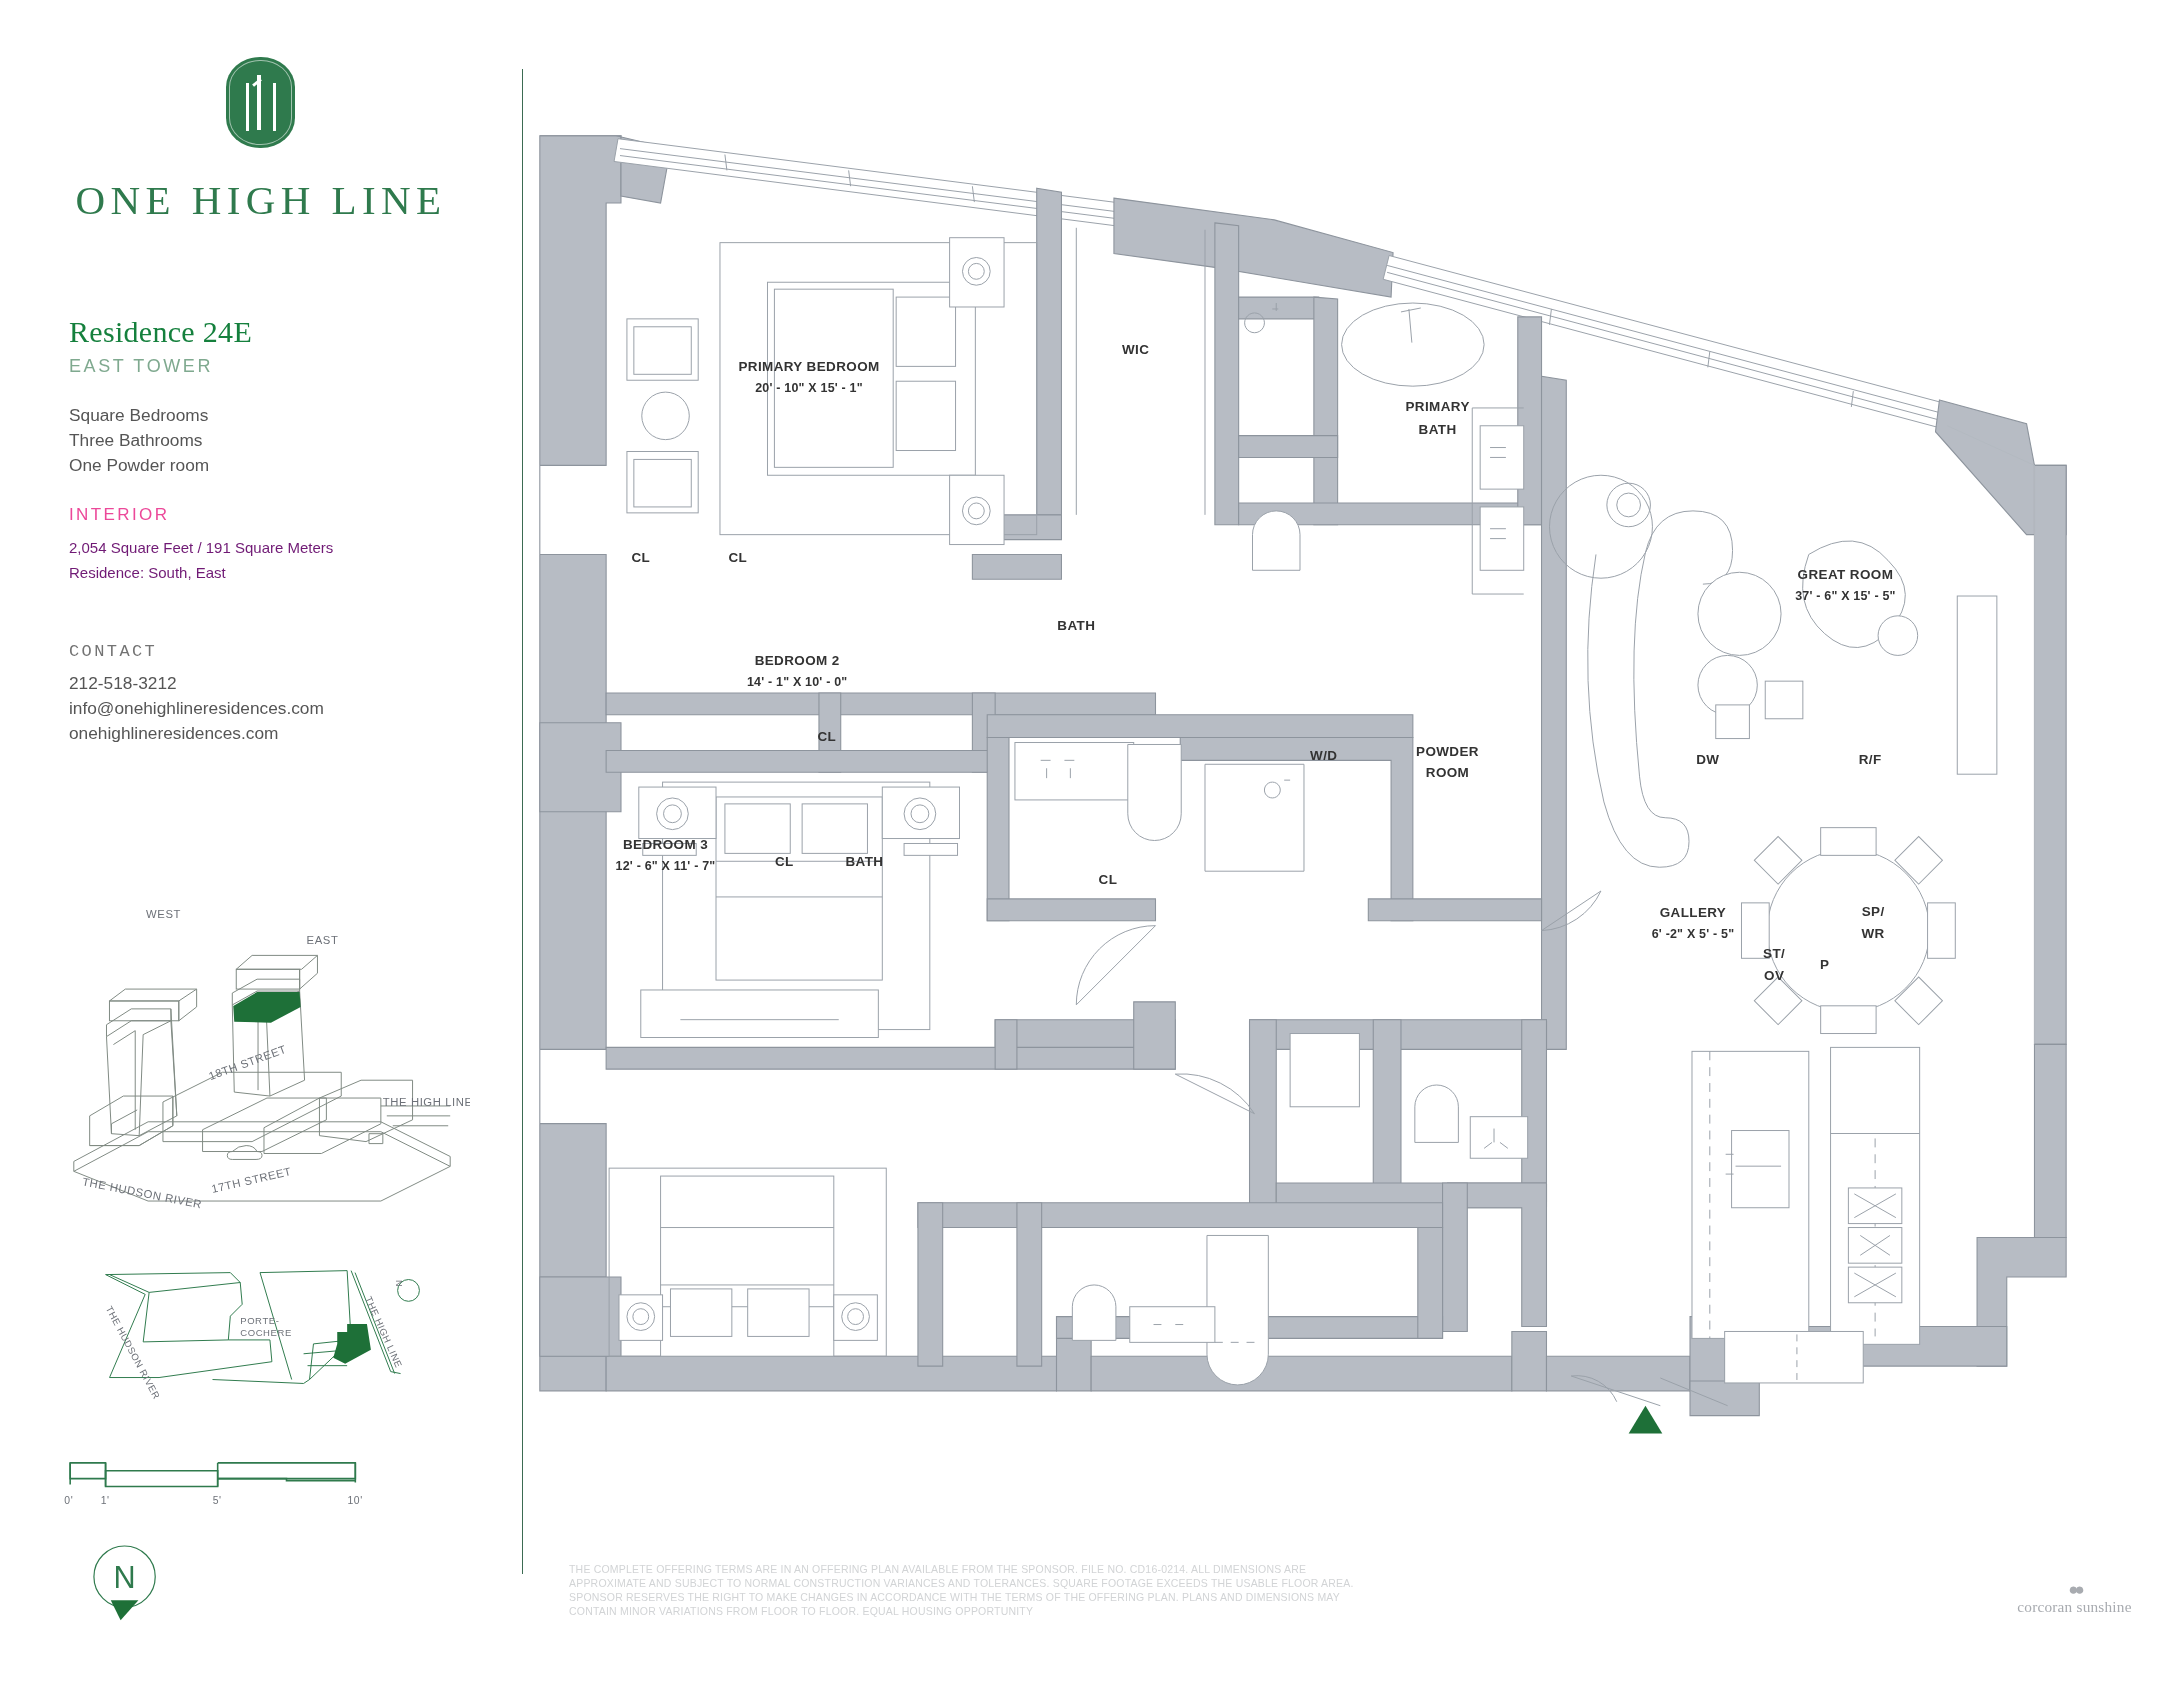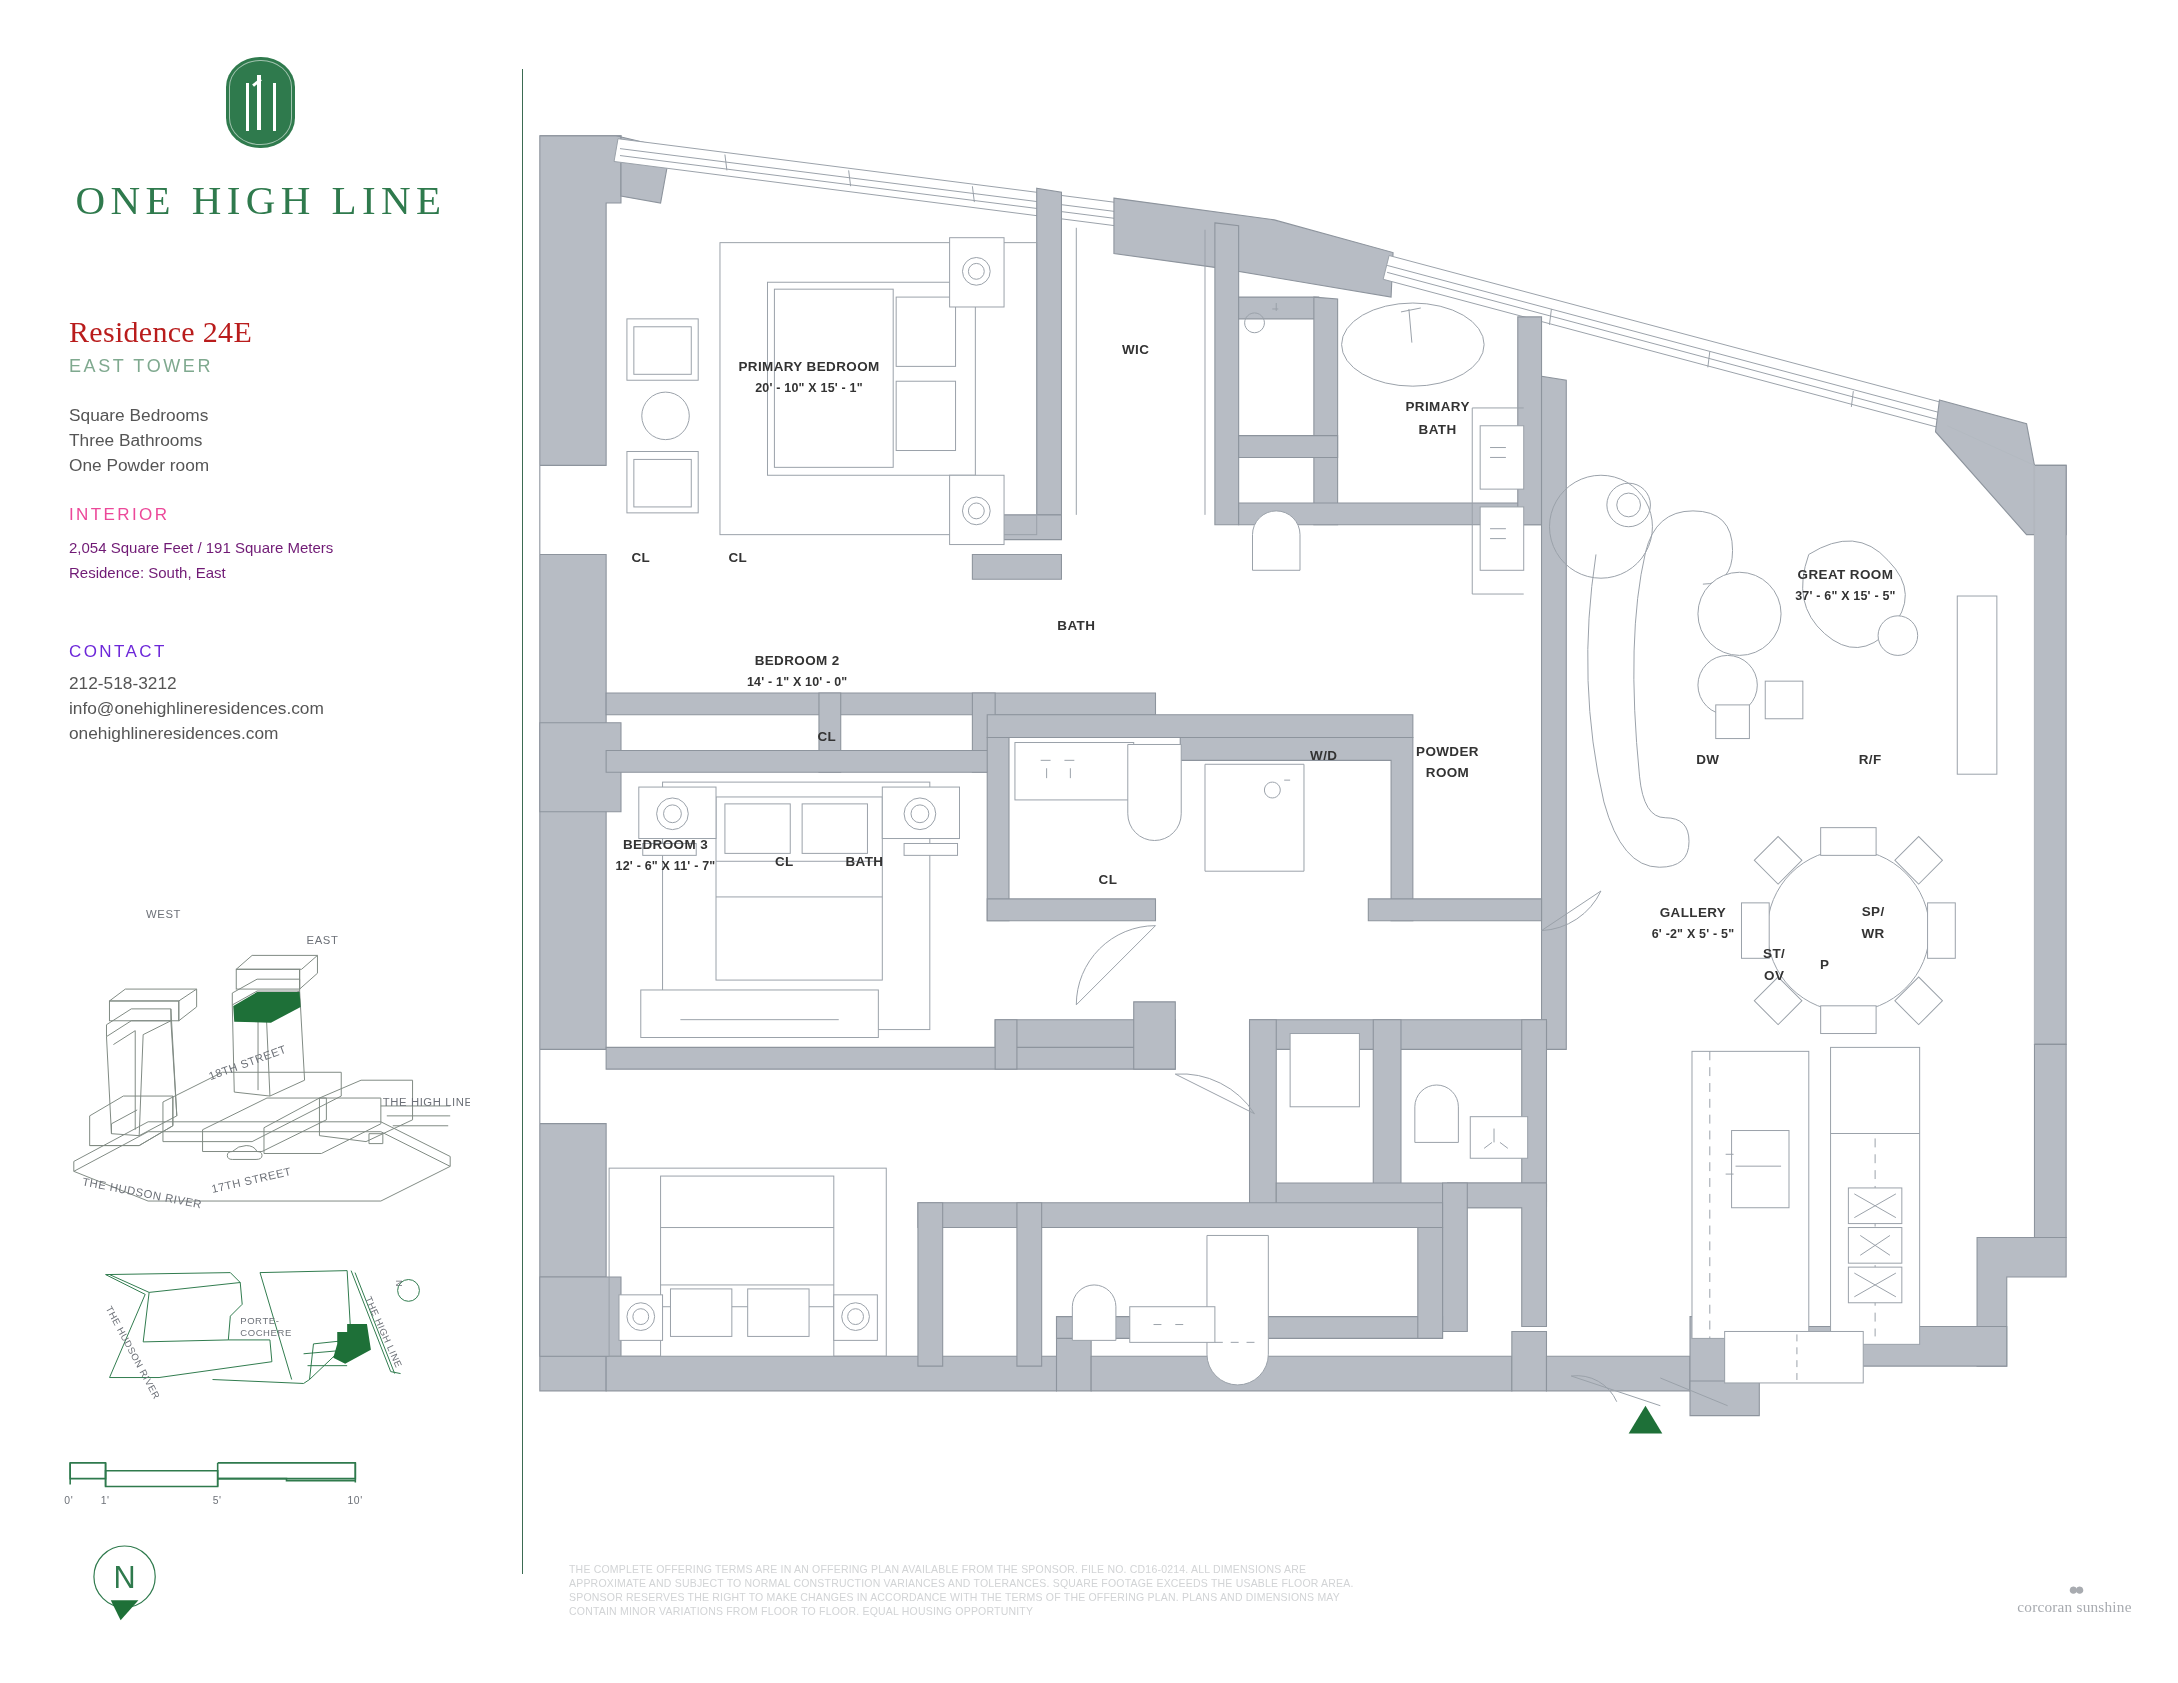--- a/index.html
+++ b/index.html
@@ -20,26 +20,26 @@
      transform:rotate(-38deg);}
   #brand-logo .badge .ring{position:absolute;left:3px;top:3px;right:3px;bottom:3px;
      border:1px solid rgba(255,255,255,.55);border-radius:31px/27px;}
 
   #brand-name{position:absolute;left:0;top:176px;width:522px;text-align:center;
      font-family:"Liberation Serif","DejaVu Serif",serif;font-size:41px;letter-spacing:5.4px;
      color:#2f7a4d;white-space:nowrap;}
 
   .lc{position:absolute;left:69px;}
   #res-title{top:315px;font-family:"Liberation Serif","DejaVu Serif",serif;font-size:30px;
-     color:#b91c1c;letter-spacing:0.3px;}
+     color:#15803d;letter-spacing:0.3px;}
   #res-tower{top:356px;font-size:18px;letter-spacing:2.6px;color:#7fa98f;text-align:right;}
   #specs{top:403px;font-size:17.3px;line-height:25px;color:#555;}
   #interior-label{top:505px;font-size:17px;letter-spacing:2.4px;color:#ec4899;}
   #interior-lines{top:535px;font-size:15px;line-height:25px;color:#701a75;}
-  #contact-label{top:642px;font-size:17px;letter-spacing:2.4px;color:#6d28d9;}
+  #contact-label{top:642px;font-size:17px;letter-spacing:2.4px;color:#737373;font-family:Liberation Mono, monospace;}
   #contact-lines{top:671px;font-size:17.3px;line-height:25px;color:#555;}
 
   #divider{position:absolute;left:522px;top:69px;width:1px;height:1505px;background:#3b6b52;}
 
   
   #massing{position:absolute;left:54px;top:886px;width:416px;height:327px;}
   #massing svg{width:100%;height:100%;}
   
   #siteplan{position:absolute;left:54px;top:1233px;width:416px;height:198px;}
   #siteplan svg{width:100%;height:100%;}

